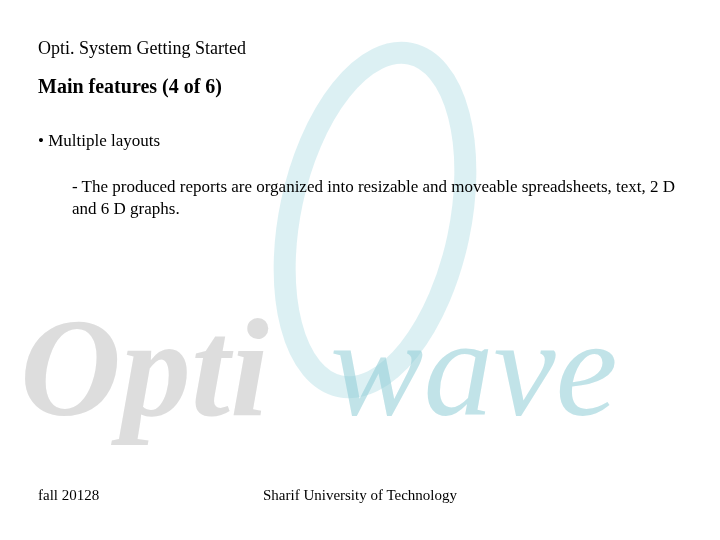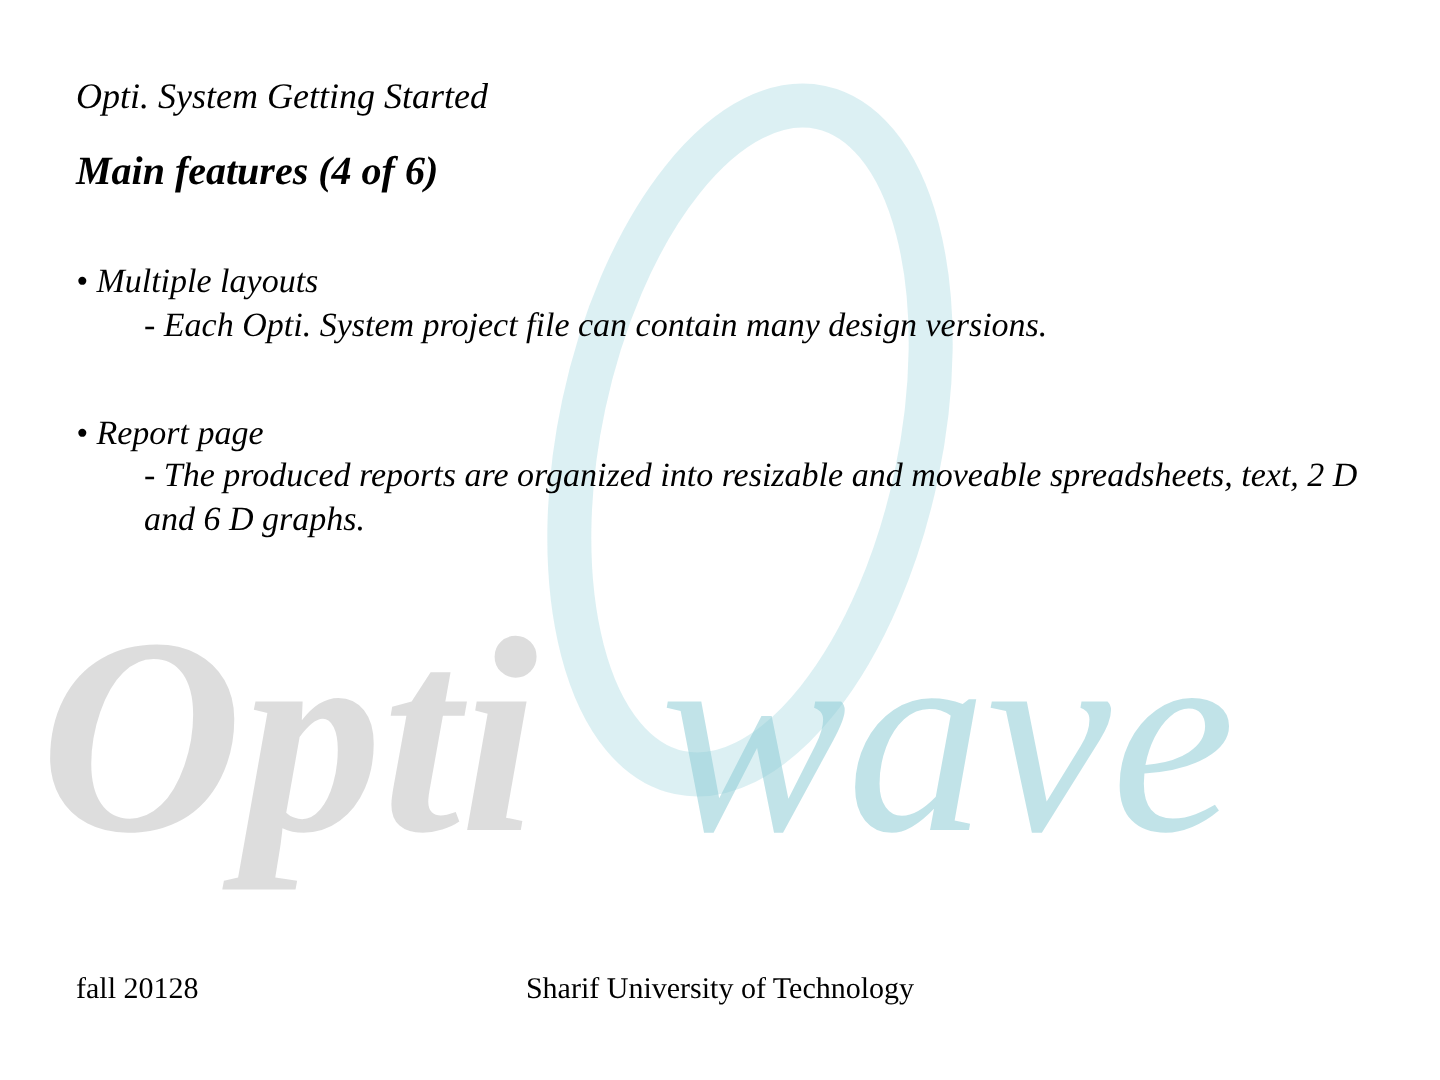--- a/index.html
+++ b/index.html
@@ -14,21 +14,20 @@
   .watermark {
     position: absolute;
     left: 0; top: 0; width: 720px; height: 540px;
     pointer-events: none;
     z-index: 0;
   }
   .content {
     position: relative;
     z-index: 1;
     padding: 38px 38px 0 38px;
-    font-style: italic;
   }
   .header {
     font-size: 18px;
     margin-bottom: 16px;
   }
   .title {
     font-size: 20px;
     font-weight: bold;
     margin-bottom: 28px;
   }
@@ -69,25 +68,23 @@
   <text x="20" y="415" font-family="Georgia, 'Times New Roman', serif" font-size="140" font-weight="bold" font-style="italic" fill="#d8d8d8" opacity="0.85">Opti</text>
   <text x="330" y="415" font-family="Georgia, 'Times New Roman', serif" font-size="140" font-style="italic" fill="#8fcdd6" opacity="0.55">wave</text>
 </svg>
 
 <div class="content">
   <div class="header">Opti. System Getting Started</div>
   <div class="title">Main features (4 of 6)</div>
 
   <div class="bullet-block">
     <div class="bullet-line">• Multiple layouts</div>
-    <div class="sub">- Each Opti. System project file can contain many design versions.</div>
   </div>
 
   <div class="bullet-block">
-    <div class="bullet-line">• Report page</div>
     <div class="sub">- The produced reports are organized into resizable and moveable spreadsheets, text, 2 D and 6 D graphs.</div>
   </div>
 </div>
 
 <div class="footer">
   <span class="footer-left">fall 2012</span>
   <span class="footer-center">Sharif University of Technology</span>
   <span class="footer-right">8</span>
 </div>
 

